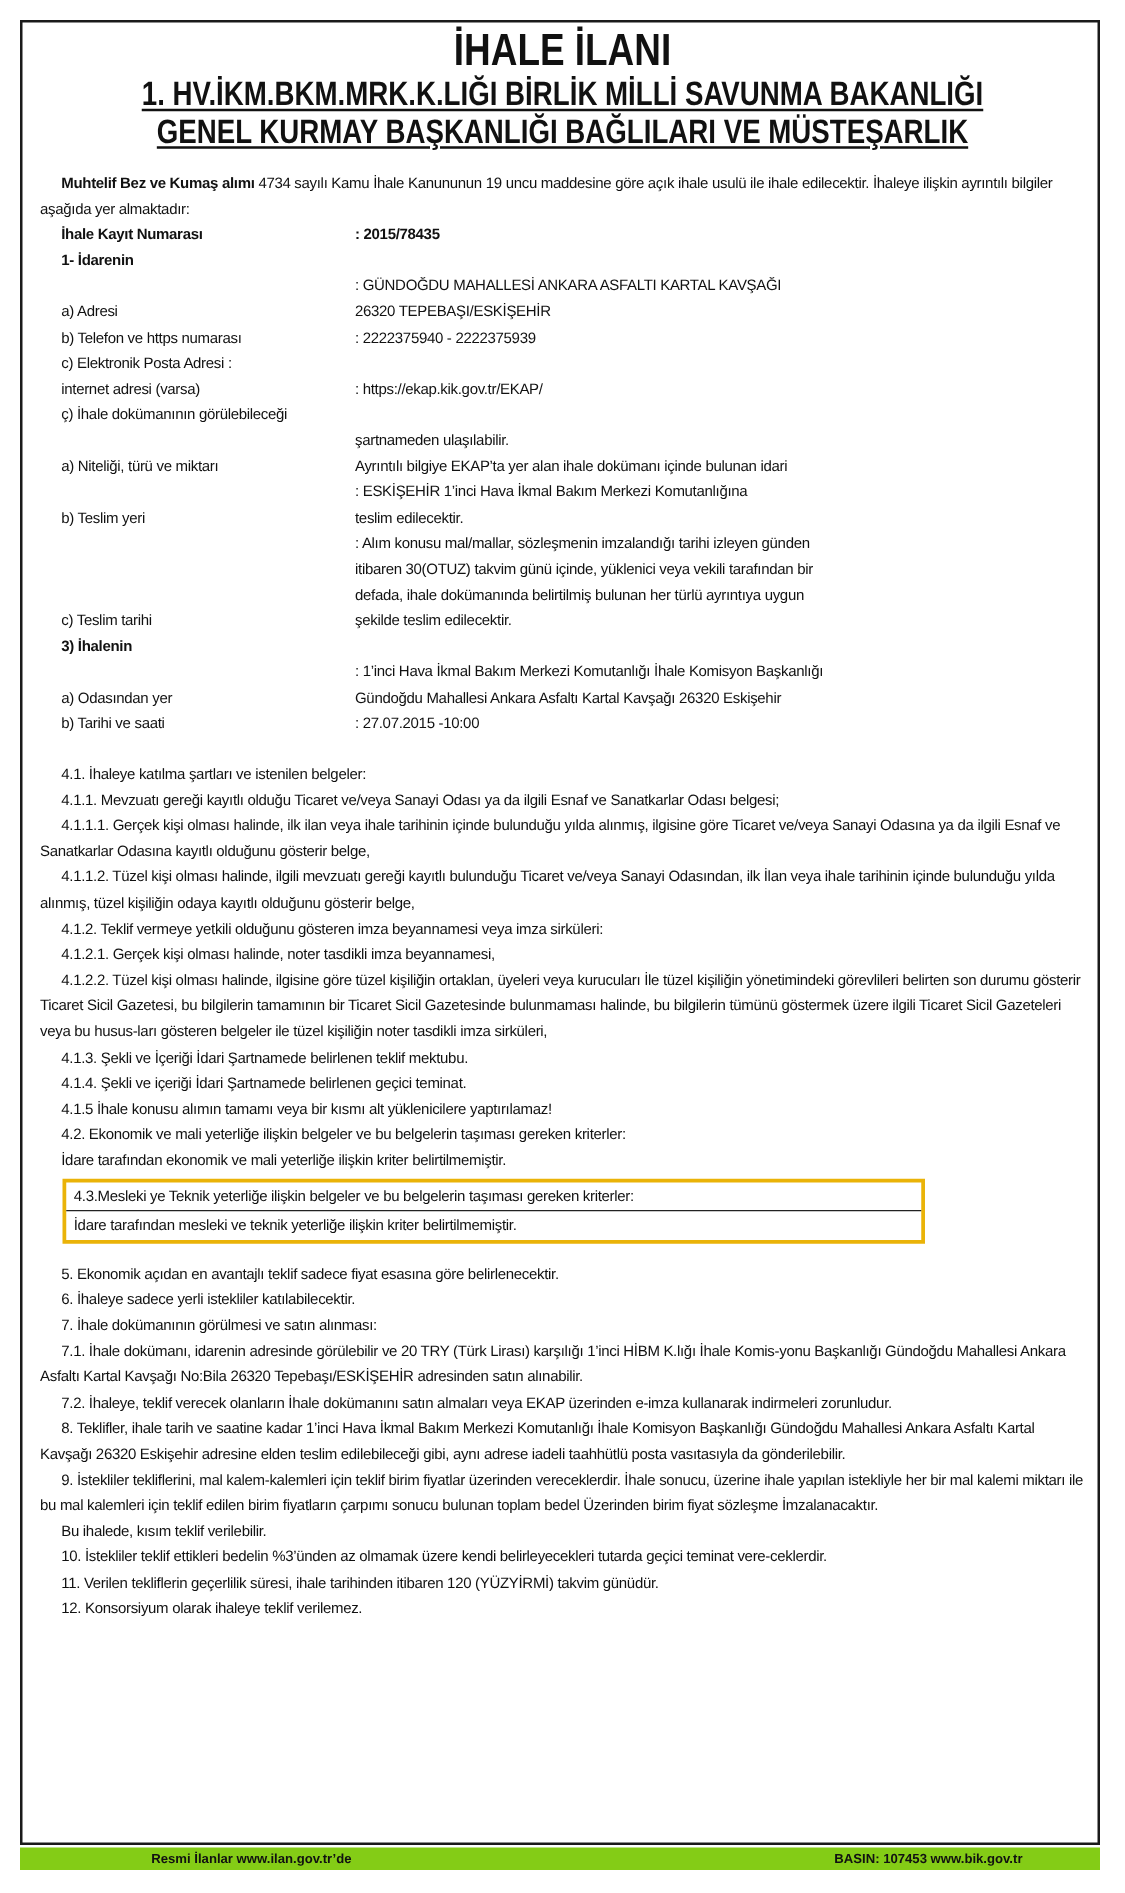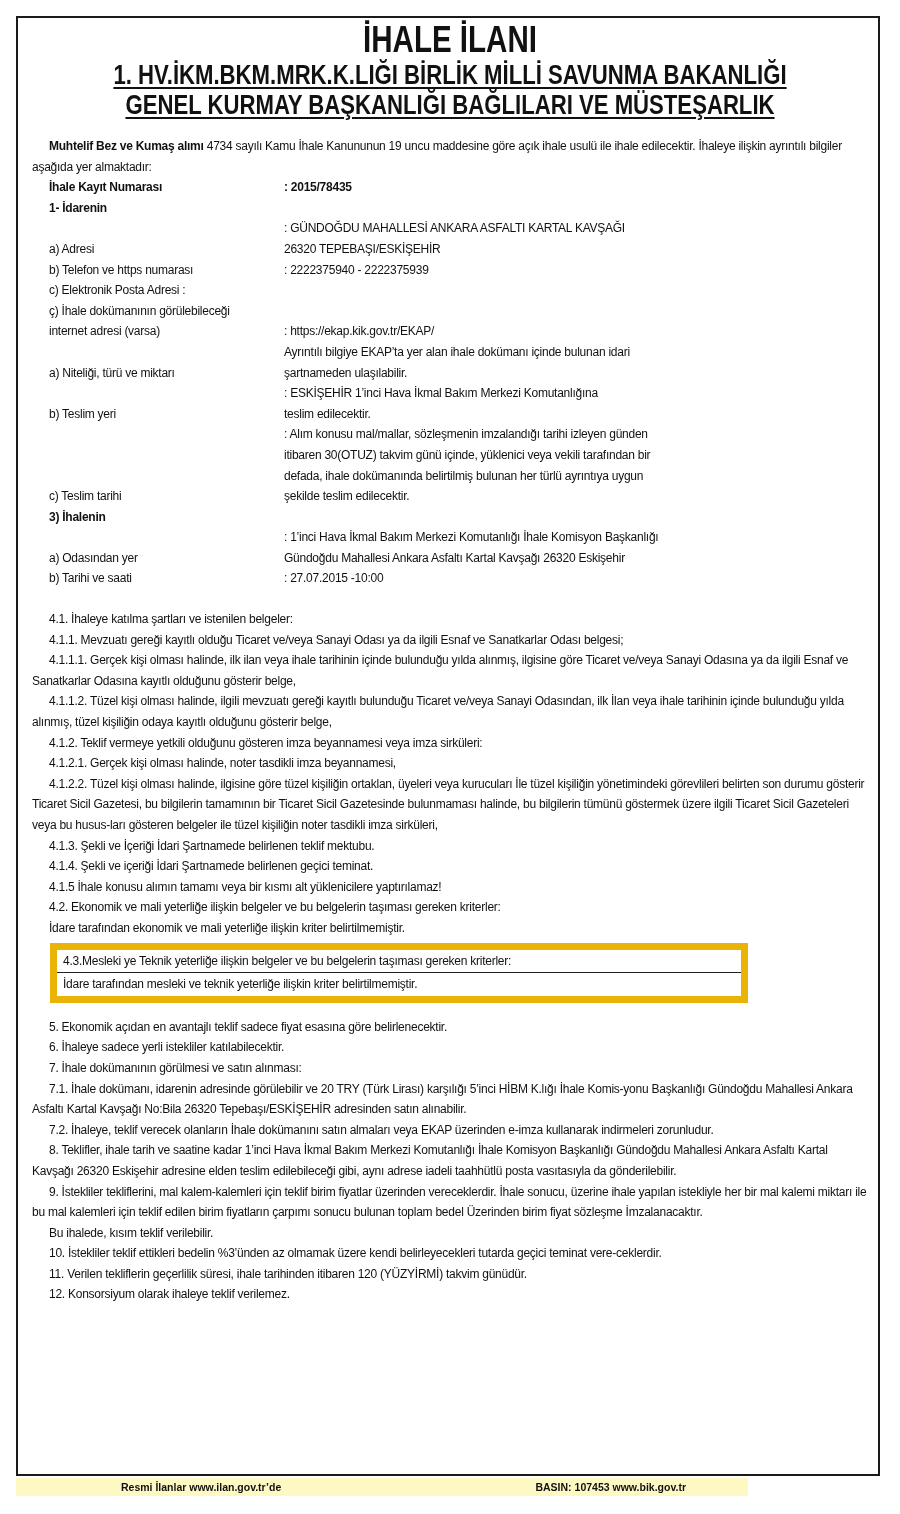--- a/index.html
+++ b/index.html
@@ -20,26 +20,26 @@
   .body { position: absolute; left: 32px; top: 136px; width: 840px; font-size: 12px;
           line-height: 20.6px; }
   .p { margin: 0; }
   .ind { text-indent: 17px; }
   .tight { letter-spacing: -0.25px; }
   .row { display: flex; align-items: flex-end; }
   .row .lbl { width: 252px; flex: none; padding-left: 17px; box-sizing: border-box; }
   .row .val { flex: 1; }
   .bold { font-weight: bold; }
   .gap { height: 20px; }
-  .boxed { margin: 4px 0 6px 18px; width: 684px; border: 7px solid #eab308; }
+  .boxed { margin: 4px 0 6px 18px; width: 684px; border: 3px solid #eab308; }
   .boxed div { padding: 1px 6px 1px 6px; }
   .boxed div + div { border-top: 1px solid #222; }
 
-  .footer { position: absolute; left: 16px; top: 1478px; width: 732px; height: 18px;
-            background: #fef9c3; font-size: 10.5px; font-weight: bold; line-height: 18px; }
+  .footer { position: absolute; left: 16px; top: 1478px; width: 864px; height: 18px;
+            background: #84cc16; font-size: 10.5px; font-weight: bold; line-height: 18px; }
   .footer .left { position: absolute; left: 105px; }
   .footer .right { position: absolute; right: 62px; margin-left: 39px; }
 </style>
 </head>
 <body>
 
 <div class="frame"></div>
 
 <div class="title-main">İHALE İLANI</div>
 <div class="title-sub l1">1. HV.İKM.BKM.MRK.K.LIĞI BİRLİK MİLLİ SAVUNMA BAKANLIĞI</div>
@@ -64,32 +64,32 @@
       </div>
   </div>
   <div class="row">
     <div class="lbl">b) Telefon ve https numarası</div>
     <div class="val">: 2222375940 - 2222375939</div>
   </div>
   <div class="row">
     <div class="lbl" style="width:auto">c) Elektronik Posta Adresi  :</div>
   </div>
   <div class="row">
-    <div class="lbl" style="width:auto">ç) İhale dokümanının görülebileceği</div>
+    <div class="lbl">internet adresi (varsa)</div>
+    <div class="val">: https://ekap.kik.gov.tr/EKAP/</div>
   </div>
   <div class="row">
-    <div class="lbl">internet adresi (varsa)</div>
-    <div class="val">: https://ekap.kik.gov.tr/EKAP/</div>
+    <div class="lbl" style="width:auto">ç) İhale dokümanının görülebileceği</div>
   </div>
 
   <div class="row">
     <div class="lbl">a) Niteliği, türü ve miktarı</div>
     <div class="val">
+        <div>şartnameden ulaşılabilir.</div>
         <div>Ayrıntılı bilgiye EKAP’ta yer alan ihale dokümanı içinde bulunan idari</div>
-        <div>şartnameden ulaşılabilir.</div>
       </div>
   </div>
   <div class="row">
     <div class="lbl">b) Teslim yeri</div>
     <div class="val">
         <div>: ESKİŞEHİR 1’inci Hava İkmal Bakım Merkezi Komutanlığına</div>
         <div>teslim edilecektir.</div>
       </div>
   </div>
   <div class="row">
@@ -138,21 +138,21 @@
     <div>4.3.Mesleki ye Teknik yeterliğe ilişkin belgeler ve bu belgelerin taşıması gereken kriterler:</div>
     <div>İdare tarafından mesleki ve teknik yeterliğe ilişkin kriter belirtilmemiştir.</div>
   </div>
 
   <div class="gap" style="height:8px"></div>
 
   <div>
     <p class="p ind">5. Ekonomik açıdan en avantajlı teklif sadece fiyat esasına göre belirlenecektir.</p>
     <p class="p ind">6. İhaleye sadece yerli istekliler katılabilecektir.</p>
     <p class="p ind">7. İhale dokümanının görülmesi ve satın alınması:</p>
-    <p class="p ind">7.1. İhale dokümanı, idarenin adresinde görülebilir ve 20 TRY (Türk Lirası) karşılığı 5’inci HİBM K.lığı İhale Komis-yonu Başkanlığı Gündoğdu Mahallesi Ankara Asfaltı Kartal Kavşağı No:Bila 26320 Tepebaşı/ESKİŞEHİR adresinden satın alınabilir.</p>
+    <p class="p ind">7.1. İhale dokümanı, idarenin adresinde görülebilir ve 20 TRY (Türk Lirası) karşılığı 1’inci HİBM K.lığı İhale Komis-yonu Başkanlığı Gündoğdu Mahallesi Ankara Asfaltı Kartal Kavşağı No:Bila 26320 Tepebaşı/ESKİŞEHİR adresinden satın alınabilir.</p>
     <p class="p ind">7.2. İhaleye, teklif verecek olanların İhale dokümanını satın almaları veya EKAP üzerinden e-imza kullanarak indirmeleri zorunludur.</p>
     <p class="p ind">8. Teklifler, ihale tarih ve saatine kadar 1’inci Hava İkmal Bakım Merkezi Komutanlığı İhale Komisyon Başkanlığı Gündoğdu Mahallesi Ankara Asfaltı Kartal Kavşağı 26320 Eskişehir adresine elden teslim edilebileceği gibi, aynı adrese iadeli taahhütlü posta vasıtasıyla da gönderilebilir.</p>
     <p class="p ind">9. İstekliler tekliflerini, mal kalem-kalemleri için teklif birim fiyatlar üzerinden vereceklerdir. İhale sonucu, üzerine ihale yapılan istekliyle her bir mal kalemi miktarı ile bu mal kalemleri için teklif edilen birim fiyatların çarpımı sonucu bulunan toplam bedel Üzerinden birim fiyat sözleşme İmzalanacaktır.</p>
     <p class="p ind">Bu ihalede, kısım teklif verilebilir.</p>
     <p class="p ind">10. İstekliler teklif ettikleri bedelin %3’ünden az olmamak üzere kendi belirleyecekleri tutarda geçici teminat vere-ceklerdir.</p>
     <p class="p ind">11. Verilen tekliflerin geçerlilik süresi, ihale tarihinden itibaren 120 (YÜZYİRMİ) takvim günüdür.</p>
     <p class="p ind">12. Konsorsiyum olarak ihaleye teklif verilemez.</p>
   </div>
 </div>
 

